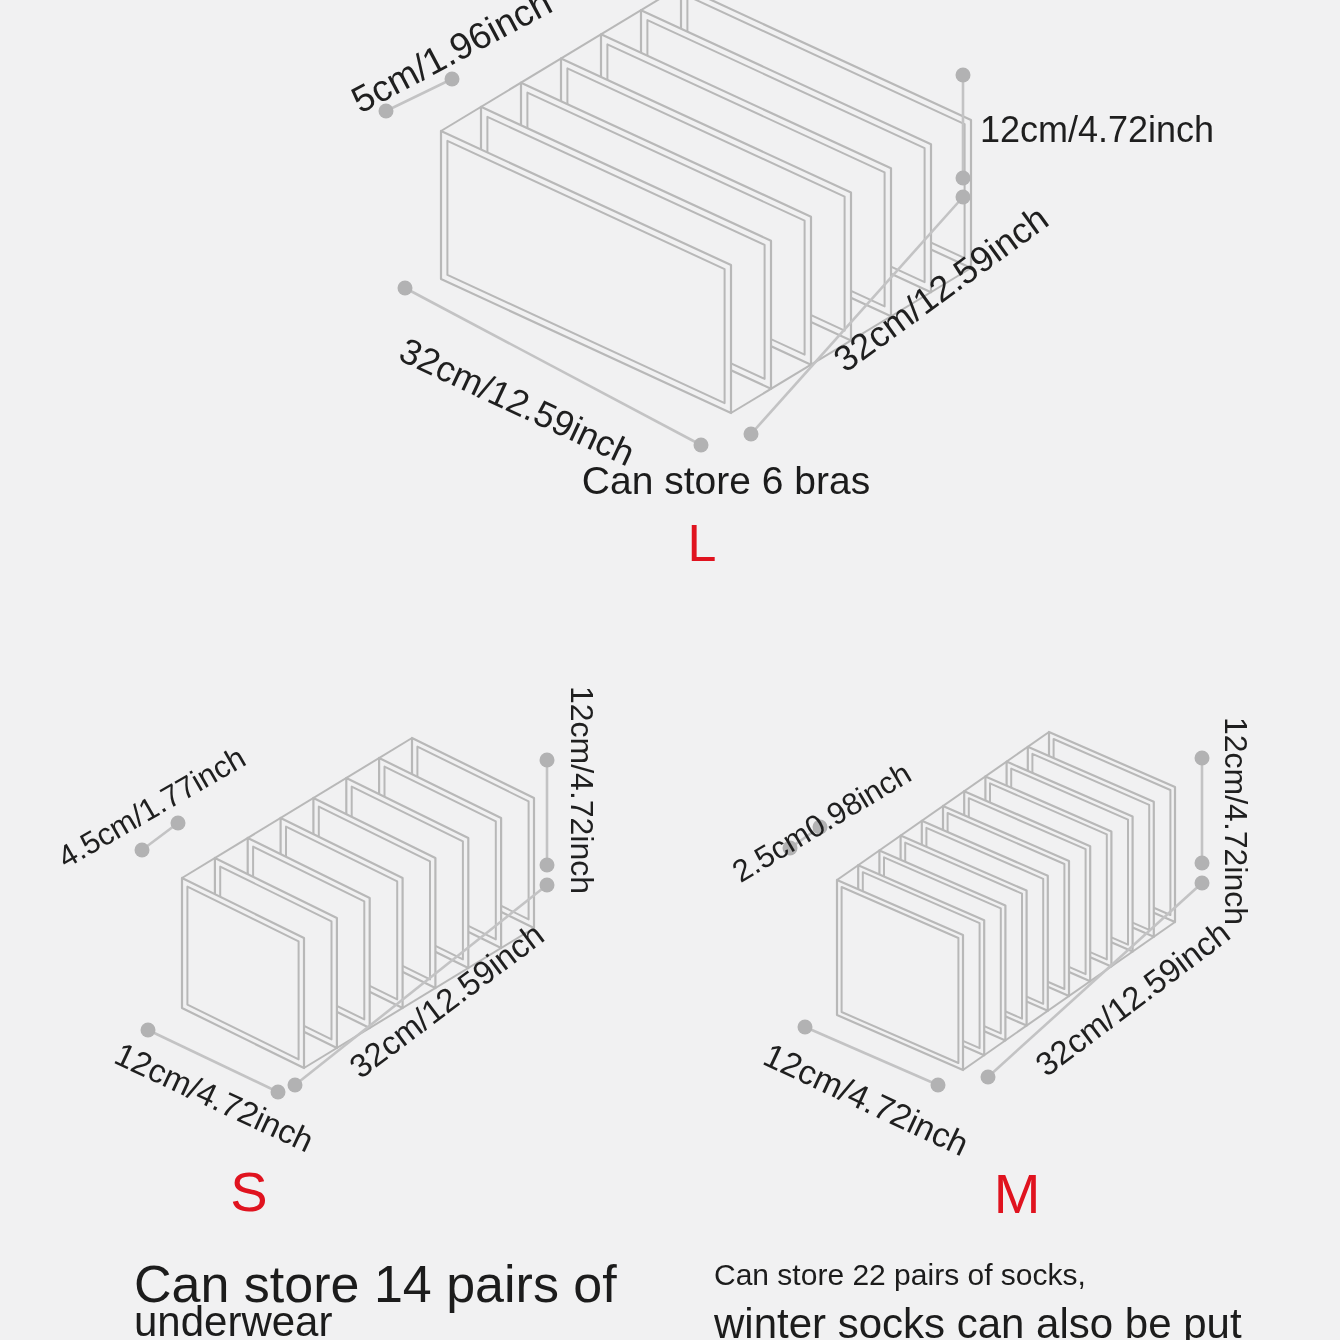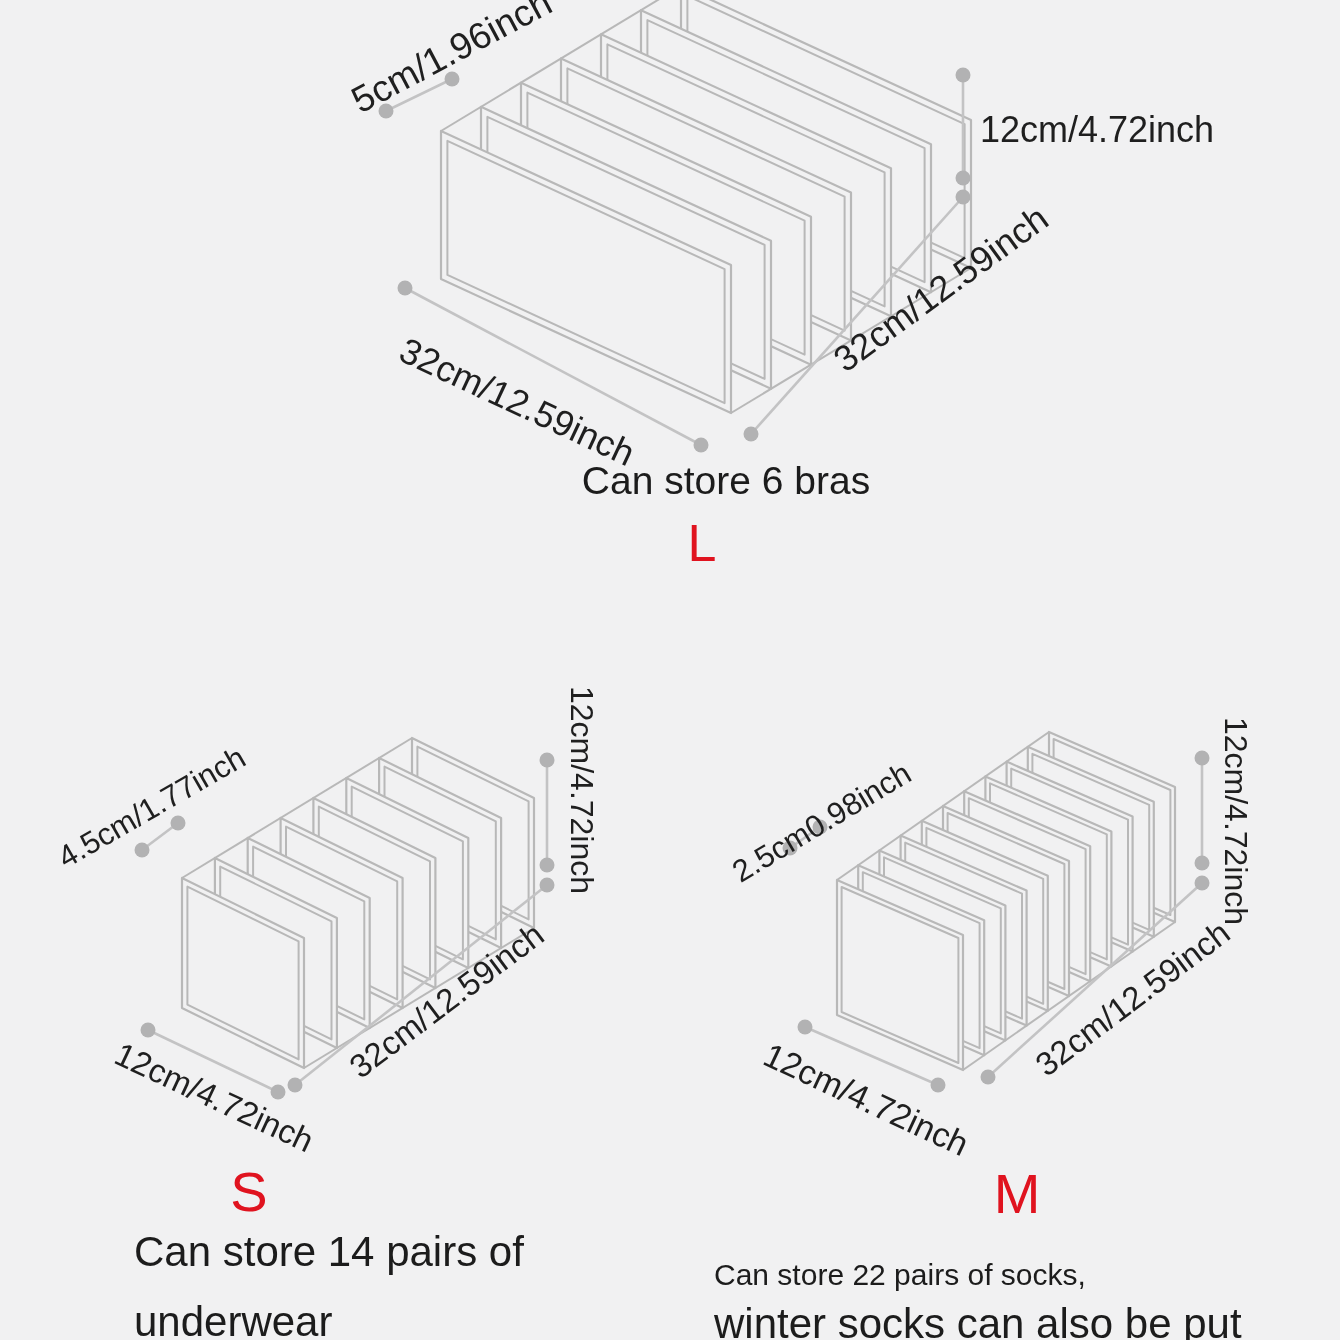--- a/index.html
+++ b/index.html
@@ -145,21 +145,21 @@
   <div class="lbl center" style="left:152px;top:808px;font-size:31px;transform:translate(-50%,-50%) rotate(-30deg);">4.5cm/1.77inch</div>
 
   <div class="lbl center" style="left:581px;top:790px;font-size:32px;transform:translate(-50%,-50%) rotate(90deg);">12cm/4.72inch</div>
 
   <div class="lbl center" style="left:447px;top:1001px;font-size:33px;transform:translate(-50%,-50%) rotate(-37deg);">32cm/12.59inch</div>
 
   <div class="lbl center" style="left:214px;top:1098px;font-size:33px;transform:translate(-50%,-50%) rotate(25deg);">12cm/4.72inch</div>
 
   <div class="lbl center red" style="left:249px;top:1192px;font-size:56px;">S</div>
 
-  <div class="lbl caption" style="left:134px;top:1230px;font-size:42px;">Can store 14 pairs of</div>
+  <div class="lbl caption" style="left:134px;top:1257px;font-size:52px;">Can store 14 pairs of</div>
 
   <div class="lbl caption" style="left:134px;top:1300px;font-size:42px;">underwear</div>
 
   <div class="lbl center" style="left:822px;top:823px;font-size:31px;transform:translate(-50%,-50%) rotate(-31deg);">2.5cm0.98inch</div>
 
   <div class="lbl center" style="left:1235px;top:821px;font-size:32px;transform:translate(-50%,-50%) rotate(90deg);">12cm/4.72inch</div>
 
   <div class="lbl center" style="left:1133px;top:999px;font-size:33px;transform:translate(-50%,-50%) rotate(-37deg);">32cm/12.59inch</div>
 
   <div class="lbl center" style="left:866px;top:1100px;font-size:34px;transform:translate(-50%,-50%) rotate(25deg);">12cm/4.72inch</div>

